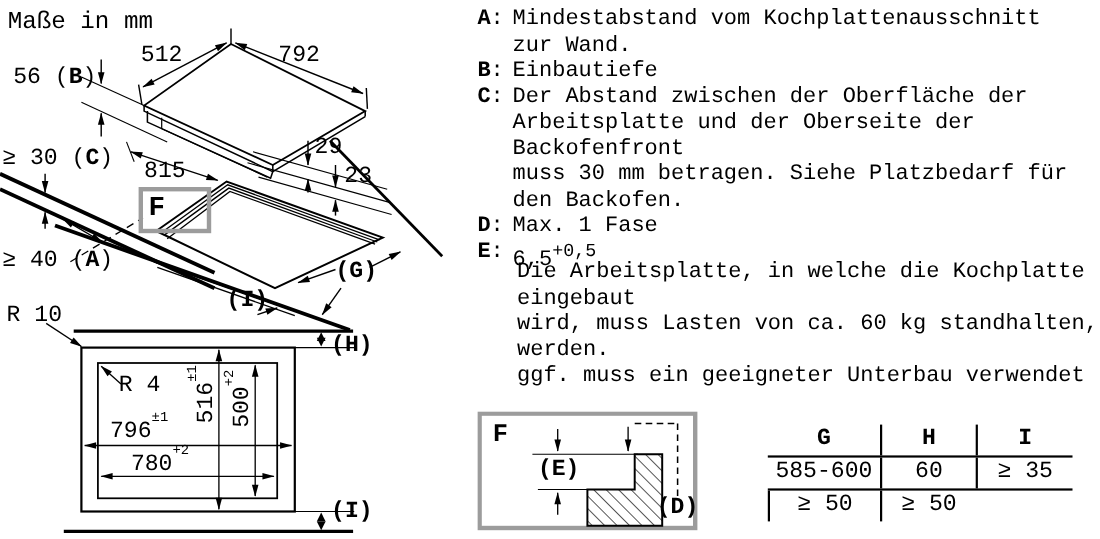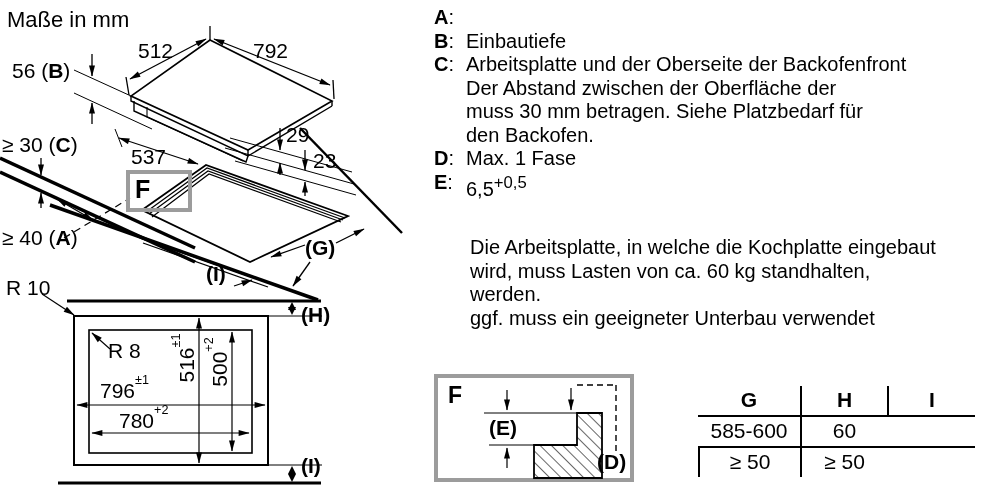--- a/index.html
+++ b/index.html
@@ -1,17 +1,17 @@
 <!DOCTYPE html>
 <html><head>
 <meta charset="utf-8">
 <style>
   html,body{margin:0;padding:0;background:#fff;}
   #page{position:relative;width:1000px;height:490px;background:#fff;overflow:hidden;
-        font-family:Liberation Sans, sans-serif;color:#000;}
+        font-family:Liberation Mono, monospace;color:#000;}
   svg{position:absolute;}
   .lbl{position:absolute;font-size:21px;line-height:1.05;white-space:nowrap;color:#000;}
   .lbl b{font-weight:bold;}
   .lbl sup{font-size:0.60em;position:relative;top:-0.50em;letter-spacing:0;}
   .rot{position:absolute;width:90px;text-align:center;font-size:21px;white-space:nowrap;
        transform:rotate(-90deg);transform-origin:center;}
   .rot sup{font-size:0.60em;position:relative;top:-0.50em;}
   .big{font-size:25px;font-weight:bold;}
   .bold{font-weight:bold;}
   
@@ -133,59 +133,63 @@
       <path d="M55,71 L100,71" stroke-width="1"></path>
       <path d="M100,104 L100,71 L143,71 L143,39 L168,39 L168,104 Z" fill="url(#hatch)" stroke-width="1.8"></path>
       <line x1="73" y1="16" x2="73" y2="36" marker-end="url(#ah2)"></line>
       <line x1="73" y1="94" x2="73" y2="74" marker-end="url(#ah2)"></line>
       <line x1="137" y1="14" x2="137" y2="36" marker-end="url(#ah2)"></line>
       <path d="M143,11 L182,11 M182,11 L182,80" stroke-dasharray="6,4" stroke-width="1.4"></path>
     </g>
   </svg>
 
   <div class="lbl" style="left:7px;top:8px;font-size:22px">Maße in mm</div>
-  <div class="lbl" style="left:138px;top:40px">512</div>
+  <div class="lbl" style="left:128px;top:40px">512</div>
   <div class="lbl" style="left:253px;top:40px">792</div>
   <div class="lbl" style="left:12px;top:60px"><span>56 (</span><b>B</b><span>)</span></div>
   <div class="lbl" style="left:2px;top:134px"><span>≥ 30 (</span><b>C</b><span>)</span></div>
-  <div class="lbl" style="left:131px;top:146px">537</div>
+  <div class="lbl" style="left:131px;top:146px">815</div>
   <div class="lbl" style="left:286px;top:124px">29</div>
   <div class="lbl" style="left:313px;top:150px">23</div>
   <div class="lbl big" style="left:135px;top:176px">F</div>
   <div class="lbl" style="left:2px;top:227px"><span>≥ 40 (</span><b>A</b><span>)</span></div>
   <div class="lbl bold" style="left:305px;top:237px">(G)</div>
   <div class="lbl bold" style="left:206px;top:263px">(I)</div>
   <div class="lbl" style="left:6px;top:277px">R 10</div>
-  <div class="lbl" style="left:108px;top:340px">R 8</div>
+  <div class="lbl" style="left:108px;top:340px">R 4</div>
   <div class="lbl" style="left:100px;top:380px"><span>796</span><sup>±1</sup></div>
   <div class="lbl" style="left:119px;top:410px"><span>780</span><sup>+2</sup></div>
   <div class="rot" style="left:142px;top:346px"><span>516</span><sup>±1</sup></div>
   <div class="rot" style="left:175px;top:350px"><span>500</span><sup>+2</sup></div>
   <div class="lbl bold" style="left:301px;top:304px">(H)</div>
   <div class="lbl bold" style="left:301px;top:455px">(I)</div>
 
   <div class="lbl bold" style="left:448px;top:383px;font-size:23px">F</div>
   <div class="lbl bold" style="left:489px;top:417px">(E)</div>
   <div class="lbl bold" style="left:597px;top:451px">(D)</div>
 
   <div id="legend">
     <div class="leg-item">
       <div class="leg-letter"><b>A</b><span>:</span></div>
+      <div>
+        <div>Mindestabstand vom Kochplattenausschnitt</div>
+        <div>zur Wand.</div>
+      </div>
     </div>
     <div class="leg-item">
       <div class="leg-letter"><b>B</b><span>:</span></div>
       <div>
         <div>Einbautiefe</div>
       </div>
     </div>
     <div class="leg-item">
       <div class="leg-letter"><b>C</b><span>:</span></div>
       <div>
+        <div>Der Abstand zwischen der Oberfläche der</div>
         <div>Arbeitsplatte und der Oberseite der Backofenfront</div>
-        <div>Der Abstand zwischen der Oberfläche der</div>
         <div>muss 30 mm betragen. Siehe Platzbedarf für</div>
         <div>den Backofen.</div>
       </div>
     </div>
     <div class="leg-item">
       <div class="leg-letter"><b>D</b><span>:</span></div>
       <div>
         <div>Max. 1 Fase</div>
       </div>
     </div>
@@ -206,20 +210,21 @@
 
   <div id="ghi-table">
     <div class="t-row hline">
       <div class="t-cell t-head">G</div>
       <div class="t-cell t-head vline">H</div>
       <div class="t-cell t-head vline">I</div>
     </div>
     <div class="t-row hline">
       <div class="t-cell">585-600</div>
       <div class="t-cell vline">60</div>
+      <div class="t-cell vline">≥ 35</div>
     </div>
     <div class="t-row">
       <div class="t-cell vline">≥ 50</div>
       <div class="t-cell vline">≥ 50</div>
     </div>
   </div>
 
 </div>
 
 </body></html>

